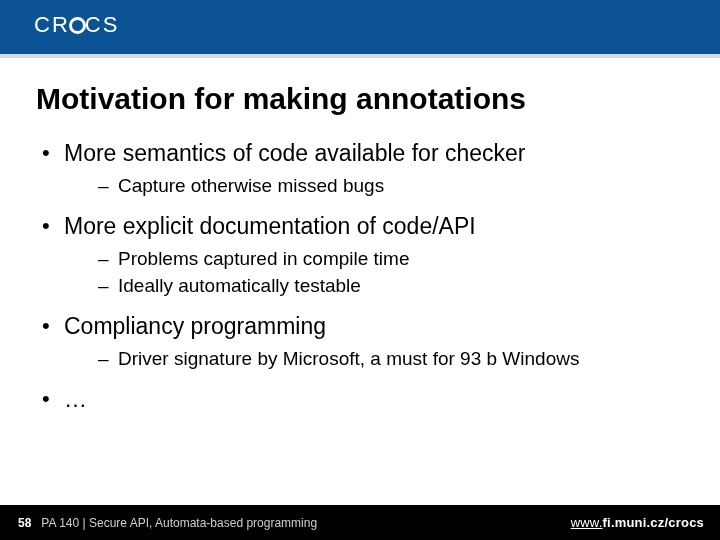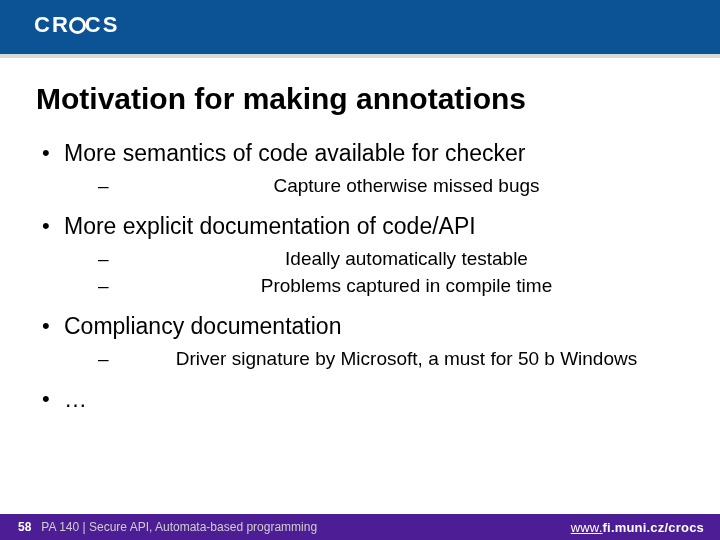--- a/index.html
+++ b/index.html
@@ -1,30 +1,30 @@
 <!DOCTYPE html>
 <html><head>
 <meta charset="utf-8">
 <style>
   * { margin: 0; padding: 0; box-sizing: border-box; }
   html, body { width: 720px; height: 540px; font-family: Arial, Helvetica, sans-serif; background: #fff; color: #000; }
   .slide { width: 720px; height: 540px; position: relative; overflow: hidden; }
   .header-band { width: 100%; height: 54px; background: #0b5394; position: relative; }
   .header-band::after { content: ""; position: absolute; left: 0; right: 0; bottom: -4px; height: 4px; background: #d9d9d9; }
-  .logo { position: absolute; left: 34px; top: 12px; color: #fff; font-weight: 700; letter-spacing: 2px; font-size: 22px; }
+  .logo { position: absolute; left: 34px; top: 12px; color: #fff; font-weight: 400; letter-spacing: 2px; font-size: 22px; }
   .logo .ring { display: inline-block; width: 17px; height: 17px; border: 3px solid #fff; border-radius: 50%; vertical-align: -2px; margin: 0 -1px; }
   .content { padding: 28px 25px 0 36px; }
   .title { font-size: 30px; font-weight: 700; margin-bottom: 22px; }
   ul.bullets { list-style: none; margin-top: 8px; }
   ul.bullets > li { font-size: 23px; margin-bottom: 4px; padding-left: 28px; position: relative; line-height: 1.35; }
   ul.bullets > li::before { content: "•"; position: absolute; left: 6px; top: 0; font-size: 22px; }
-  ul.sub { list-style: none; margin: 4px 0 12px 0; text-align: center; }
+  ul.sub { list-style: none; margin: 4px 0 12px 0; }
   ul.sub > li { font-size: 19px; padding-left: 54px; position: relative; line-height: 1.35; margin-bottom: 2px; }
   ul.sub > li::before { content: "–"; position: absolute; left: 34px; top: 0; }
-  .footer { position: absolute; left: 0; right: 0; bottom: 0; height: 26px; background: #4c1d95; color: #fff; display: flex; align-items: center; font-size: 12px; }
+  .footer { position: absolute; left: 0; right: 0; bottom: 0; height: 35px; background: #000000; color: #fff; display: flex; align-items: center; font-size: 12px; }
   .footer .pagenum { font-weight: 700; padding: 0 10px 0 18px; }
   .footer .course { color: #cfcfcf; }
   .footer .url { margin-left: auto; padding-right: 16px; font-weight: 700; font-size: 13px; letter-spacing: 0.2px; }
   .footer .url .thin { font-weight: 400; text-decoration: underline; }
 </style>
 </head>
 <body>
 
 <div class="slide">
   <div class="header-band">
@@ -39,28 +39,28 @@
     <ul class="bullets">
       <li>
         <span>More semantics of code available for checker</span>
         <ul class="sub">
           <li><span>Capture otherwise missed bugs</span></li>
         </ul>
       </li>
       <li>
         <span>More explicit documentation of code/API</span>
         <ul class="sub">
+          <li><span>Problems captured in compile time</span></li>
           <li><span>Ideally automatically testable</span></li>
-          <li><span>Problems captured in compile time</span></li>
         </ul>
       </li>
       <li>
-        <span>Compliancy documentation</span>
+        <span>Compliancy programming</span>
         <ul class="sub">
-          <li><span>Driver signature by Microsoft, a must for 50 b Windows</span></li>
+          <li><span>Driver signature by Microsoft, a must for 93 b Windows</span></li>
         </ul>
       </li>
       <li>
         <span>…</span>
       </li>
     </ul>
   </div>
 
   <div class="footer">
     <span class="pagenum">58</span>

